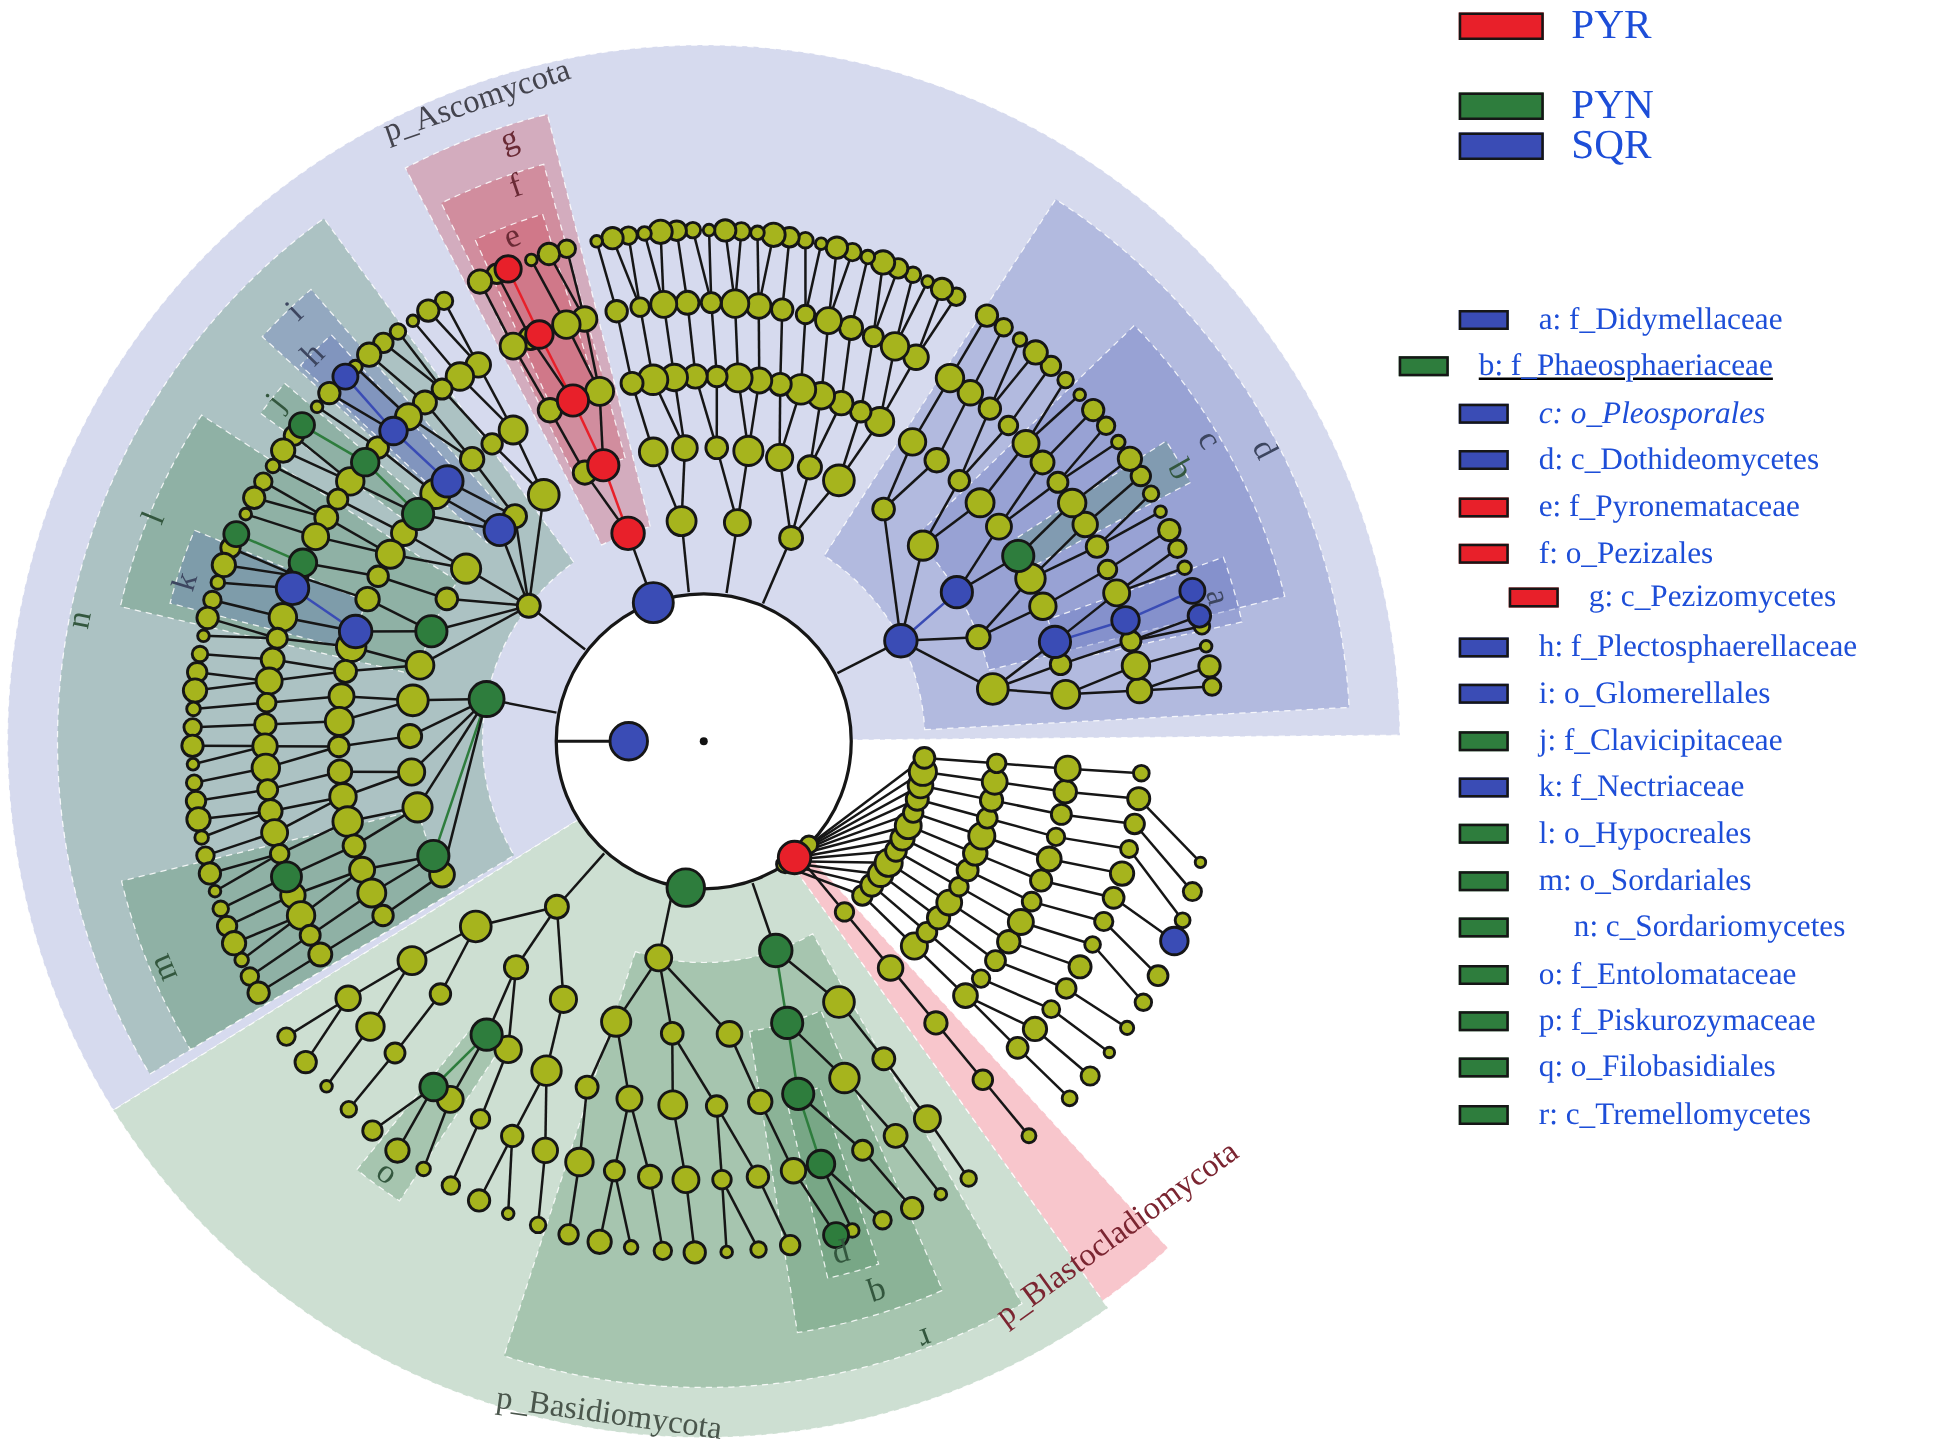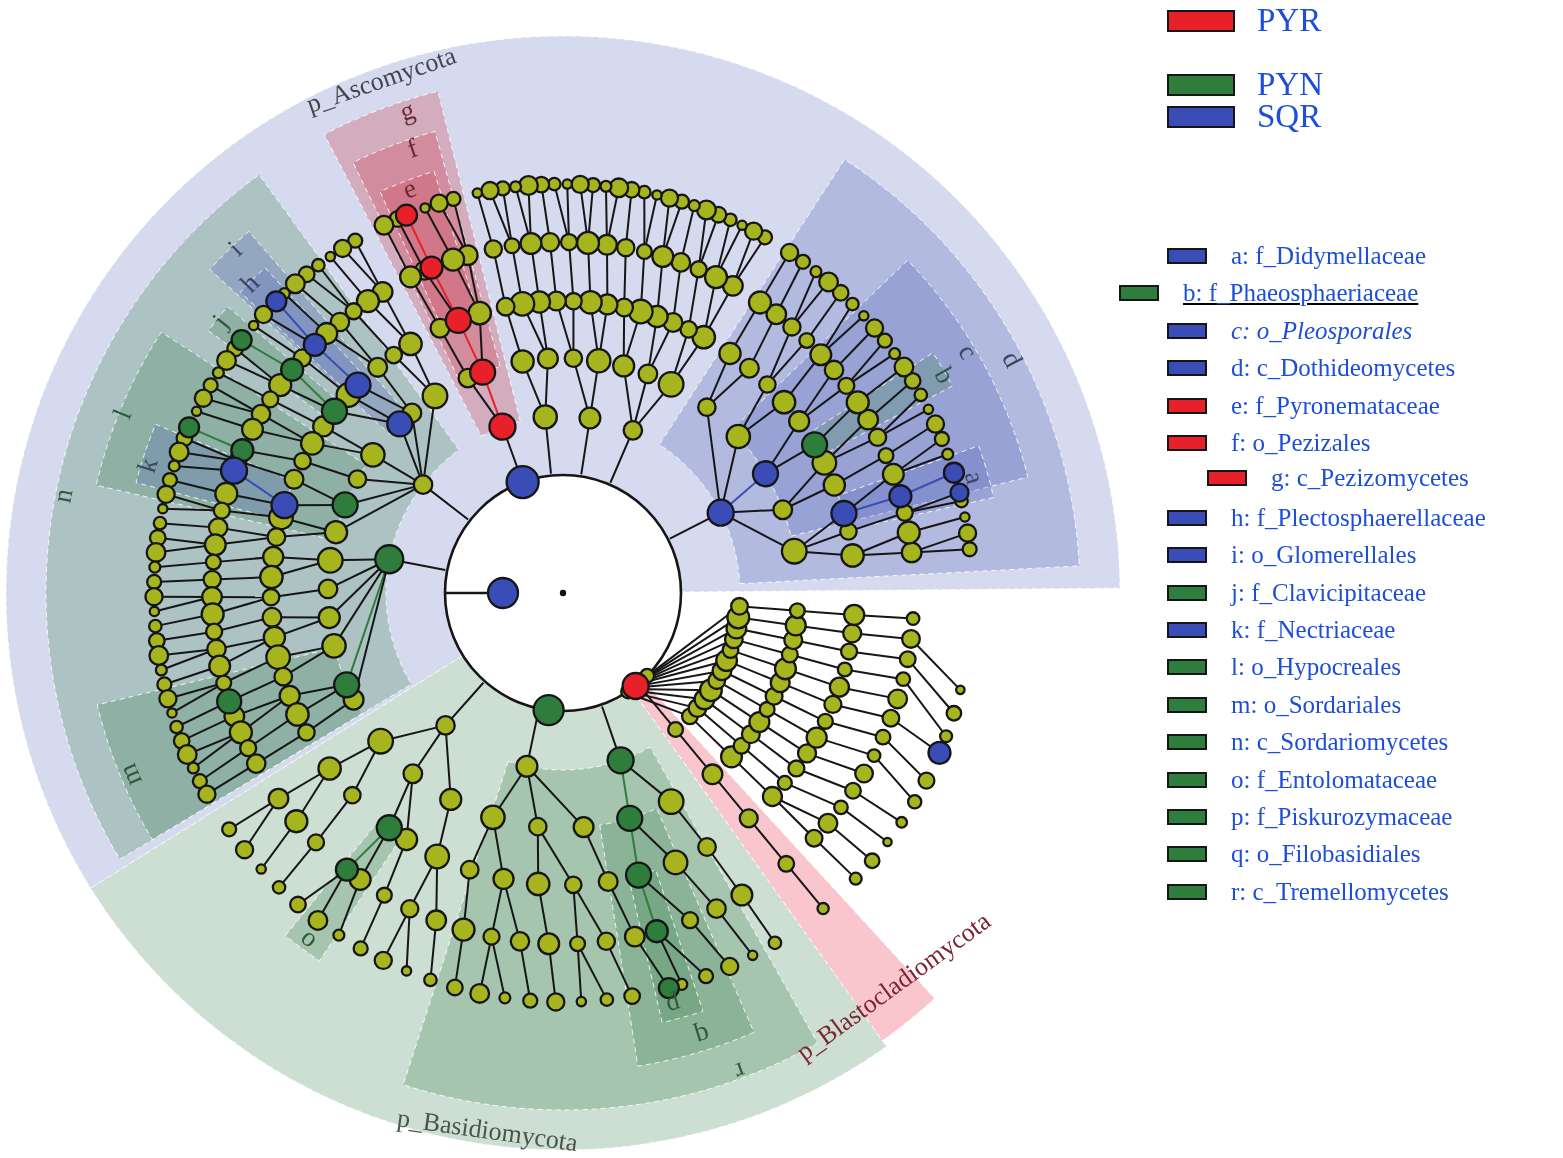--- a/index.html
+++ b/index.html
@@ -906,21 +906,21 @@
         <span class="lg-label">k: f_Nectriaceae</span>
       </div>
       <div class="legend-row" style="left: 1167px; top: 653.4px;">
         <span class="swatch" style="width: 40px; height: 16px; background: rgb(46, 125, 61);"></span>
         <span class="lg-label">l: o_Hypocreales</span>
       </div>
       <div class="legend-row" style="left: 1167px; top: 690.8px;">
         <span class="swatch" style="width: 40px; height: 16px; background: rgb(46, 125, 61);"></span>
         <span class="lg-label">m: o_Sordariales</span>
       </div>
-      <div class="legend-row" style="left: 1167px; top: 728.2px;">
+      <div class="legend-row" style="left: 1167px; top: 728.2px; gap: 28px;">
         <span class="swatch" style="width: 40px; height: 16px; background: rgb(46, 125, 61);"></span>
         <span class="lg-label">n: c_Sordariomycetes</span>
       </div>
       <div class="legend-row" style="left: 1167px; top: 765.6px;">
         <span class="swatch" style="width: 40px; height: 16px; background: rgb(46, 125, 61);"></span>
         <span class="lg-label">o: f_Entolomataceae</span>
       </div>
       <div class="legend-row" style="left: 1167px; top: 803px;">
         <span class="swatch" style="width: 40px; height: 16px; background: rgb(46, 125, 61);"></span>
         <span class="lg-label">p: f_Piskurozymaceae</span>

